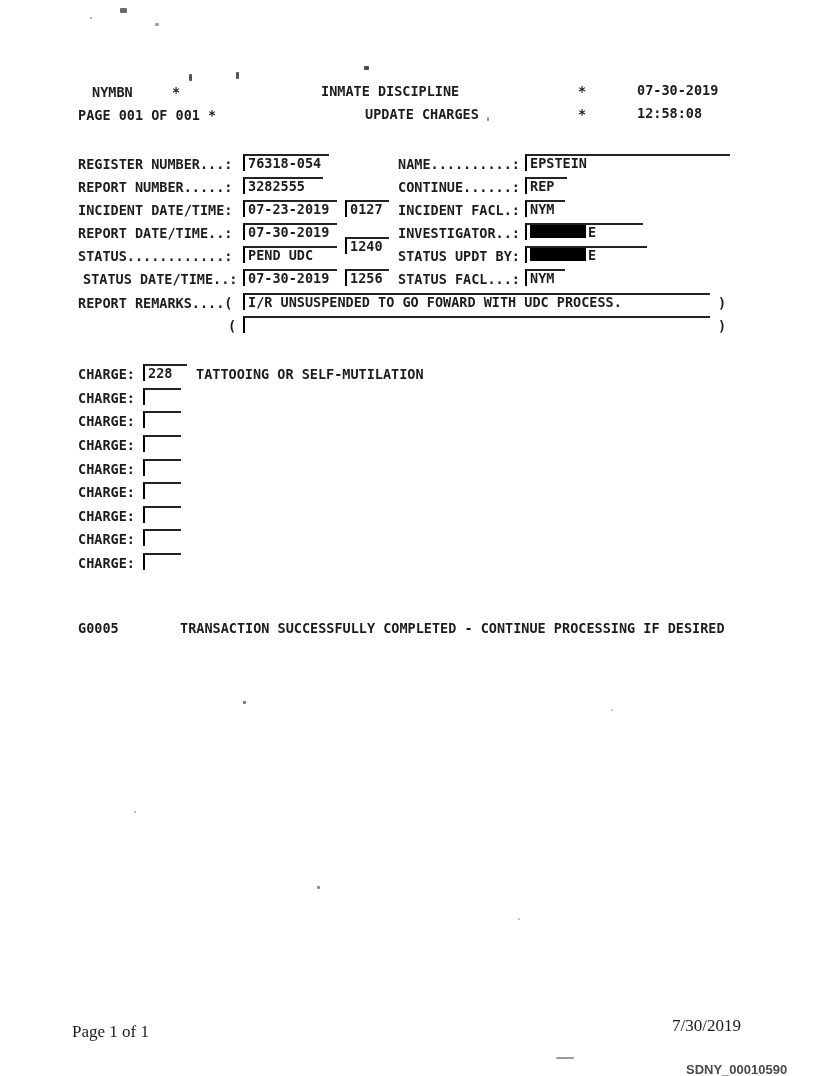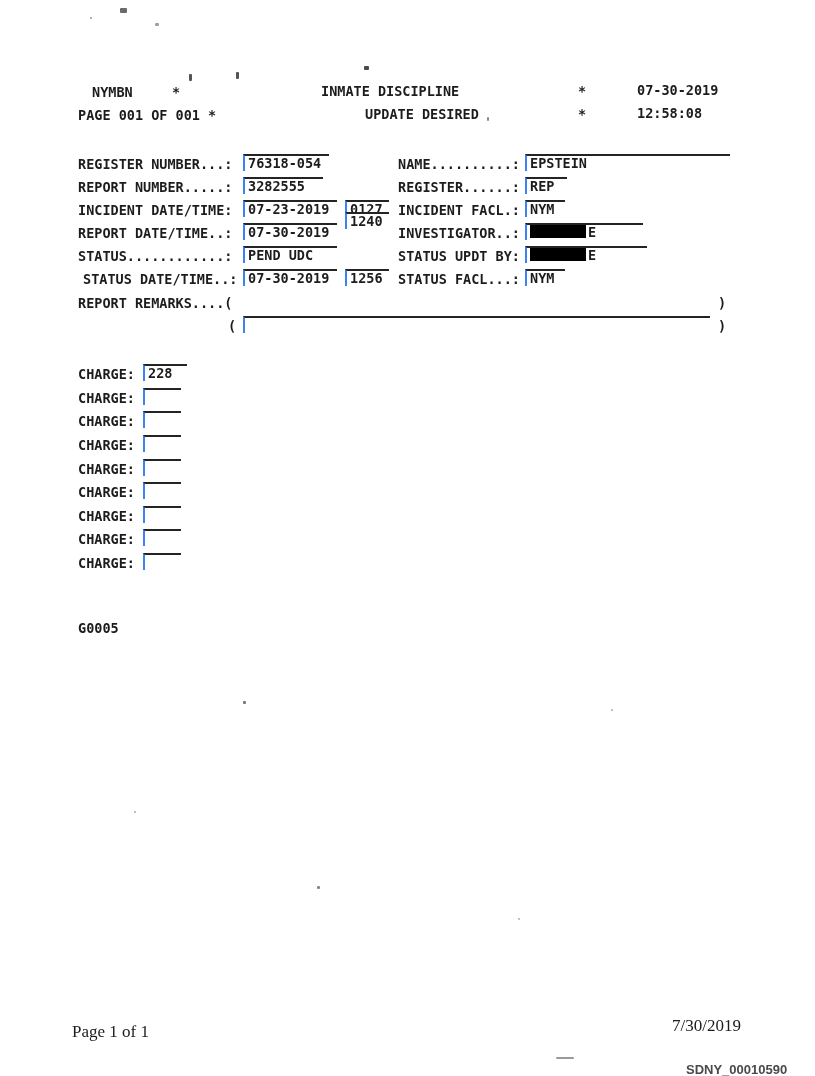--- a/index.html
+++ b/index.html
@@ -14,21 +14,21 @@
     overflow: hidden;
     font-family: "DejaVu Sans Mono", monospace;
     font-weight: 700;
     font-size: 13.5px;
     color: #1c1c1c;
   }
   .t { position: absolute; white-space: pre; line-height: 16px; }
   .fld {
     position: absolute;
     border-top: 2px solid #242424;
-    border-left: 2px solid #3b82f6;
+    border-left: 2px solid #000000;
     padding: 0 2px 0 3px;
     height: 17px;
     line-height: 15px;
     white-space: pre;
   }
   .redact {
     display: inline-block;
     width: 56px;
     height: 13px;
     background: #000;
@@ -74,65 +74,67 @@
   <div class="speck" style="left:611px;top:703px;width:2px;height:2px;background:#aaa"></div>
   <div class="speck" style="left:518px;top:912px;width:2px;height:2px;background:#b0b0b0"></div>
   <div class="speck" style="left:556px;top:1051px;width:18px;height:2px;background:#9a9a9a"></div>
 
   <div class="t" style="left:92px;top:78px">NYMBN</div>
   <div class="t" style="left:172px;top:78px">*</div>
   <div class="t" style="left:321px;top:77px">INMATE DISCIPLINE</div>
   <div class="t" style="left:578px;top:77px">*</div>
   <div class="t" style="left:637px;top:76px">07-30-2019</div>
   <div class="t" style="left:78px;top:101px">PAGE 001 OF 001 *</div>
-  <div class="t" style="left:365px;top:100px">UPDATE DESIRED</div>
+  <div class="t" style="left:365px;top:100px">UPDATE CHARGES</div>
   <div class="t" style="left:578px;top:100px">*</div>
   <div class="t" style="left:637px;top:99px">12:58:08</div>
 
   <div class="t" style="left:78px;top:150px">REGISTER NUMBER...:</div>
   <div class="fld" style="left:243px;top:148px;width:86px">76318-054</div>
   <div class="t" style="left:398px;top:150px">NAME..........:</div>
   <div class="fld" style="left:525px;top:148px;width:205px">EPSTEIN</div>
 
   <div class="t" style="left:78px;top:173px">REPORT NUMBER.....:</div>
   <div class="fld" style="left:243px;top:171px;width:80px">3282555</div>
-  <div class="t" style="left:398px;top:173px">REGISTER......:</div>
+  <div class="t" style="left:398px;top:173px">CONTINUE......:</div>
   <div class="fld" style="left:525px;top:171px;width:42px">REP</div>
 
   <div class="t" style="left:78px;top:196px">INCIDENT DATE/TIME:</div>
   <div class="fld" style="left:243px;top:194px;width:94px">07-23-2019</div>
   <div class="fld" style="left:345px;top:194px;width:44px">0127</div>
   <div class="t" style="left:398px;top:196px">INCIDENT FACL.:</div>
   <div class="fld" style="left:525px;top:194px;width:40px">NYM</div>
 
   <div class="t" style="left:78px;top:219px">REPORT DATE/TIME..:</div>
   <div class="fld" style="left:243px;top:217px;width:94px">07-30-2019</div>
-  <div class="fld" style="left:345px;top:206px;width:44px">1240</div>
+  <div class="fld" style="left:345px;top:231px;width:44px">1240</div>
   <div class="t" style="left:398px;top:219px">INVESTIGATOR..:</div>
   <div class="fld" style="left:525px;top:217px;width:118px"><span class="redact" style="background: rgb(0, 0, 0);"></span><span>E</span></div>
 
   <div class="t" style="left:78px;top:242px">STATUS............:</div>
   <div class="fld" style="left:243px;top:240px;width:94px">PEND UDC</div>
   <div class="t" style="left:398px;top:242px">STATUS UPDT BY:</div>
   <div class="fld" style="left:525px;top:240px;width:122px"><span class="redact" style="background: rgb(0, 0, 0);"></span><span>E</span></div>
 
   <div class="t" style="left:83px;top:265px">STATUS DATE/TIME..:</div>
   <div class="fld" style="left:243px;top:263px;width:94px">07-30-2019</div>
   <div class="fld" style="left:345px;top:263px;width:44px">1256</div>
   <div class="t" style="left:398px;top:265px">STATUS FACL...:</div>
   <div class="fld" style="left:525px;top:263px;width:40px">NYM</div>
 
   <div class="t" style="left:78px;top:289px">REPORT REMARKS....(</div>
+  <div class="fld" style="left:243px;top:287px;width:467px">I/R UNSUSPENDED TO GO FOWARD WITH UDC PROCESS.</div>
   <div class="t" style="left:718px;top:289px">)</div>
   <div class="t" style="left:228px;top:312px">(</div>
   <div class="fld" style="left:243px;top:310px;width:467px"></div>
   <div class="t" style="left:718px;top:312px">)</div>
 
   <div class="t" style="left:78px;top:360px">CHARGE:</div>
   <div class="fld" style="left:143px;top:358px;width:44px">228</div>
+  <div class="t" style="left:196px;top:360px">TATTOOING OR SELF-MUTILATION</div>
 
   <div class="t" style="left:78px;top:384px">CHARGE:</div>
   <div class="fld" style="left:143px;top:382px;width:38px"></div>
 
   <div class="t" style="left:78px;top:407px">CHARGE:</div>
   <div class="fld" style="left:143px;top:405px;width:38px"></div>
 
   <div class="t" style="left:78px;top:431px">CHARGE:</div>
   <div class="fld" style="left:143px;top:429px;width:38px"></div>
 
@@ -145,18 +147,19 @@
   <div class="t" style="left:78px;top:502px">CHARGE:</div>
   <div class="fld" style="left:143px;top:500px;width:38px"></div>
 
   <div class="t" style="left:78px;top:525px">CHARGE:</div>
   <div class="fld" style="left:143px;top:523px;width:38px"></div>
 
   <div class="t" style="left:78px;top:549px">CHARGE:</div>
   <div class="fld" style="left:143px;top:547px;width:38px"></div>
 
   <div class="t" style="left:78px;top:614px">G0005</div>
+  <div class="t" style="left:180px;top:614px">TRANSACTION SUCCESSFULLY COMPLETED - CONTINUE PROCESSING IF DESIRED</div>
 
   <div class="t serif" style="left:72px;top:1016px">Page 1 of 1</div>
   <div class="t serif" style="left:672px;top:1010px">7/30/2019</div>
   <div class="t bates" style="left:686px;top:1056px">SDNY_00010590</div>
 
 </div>
 
 </body></html>

